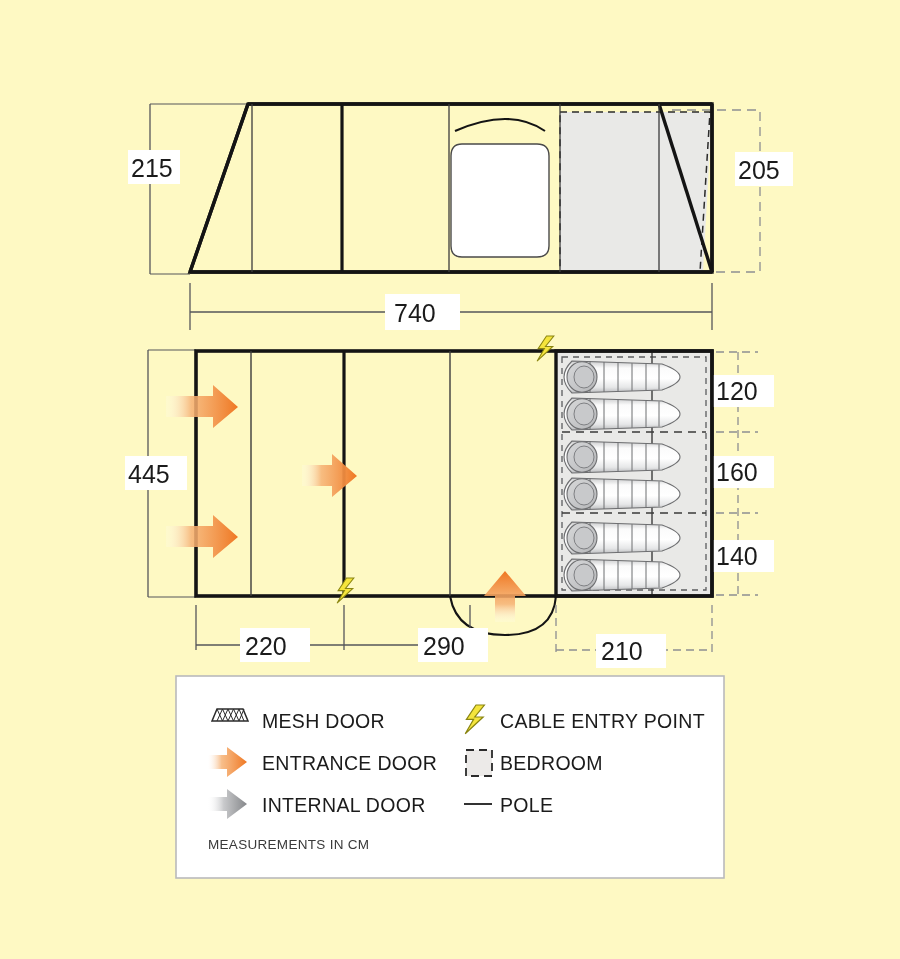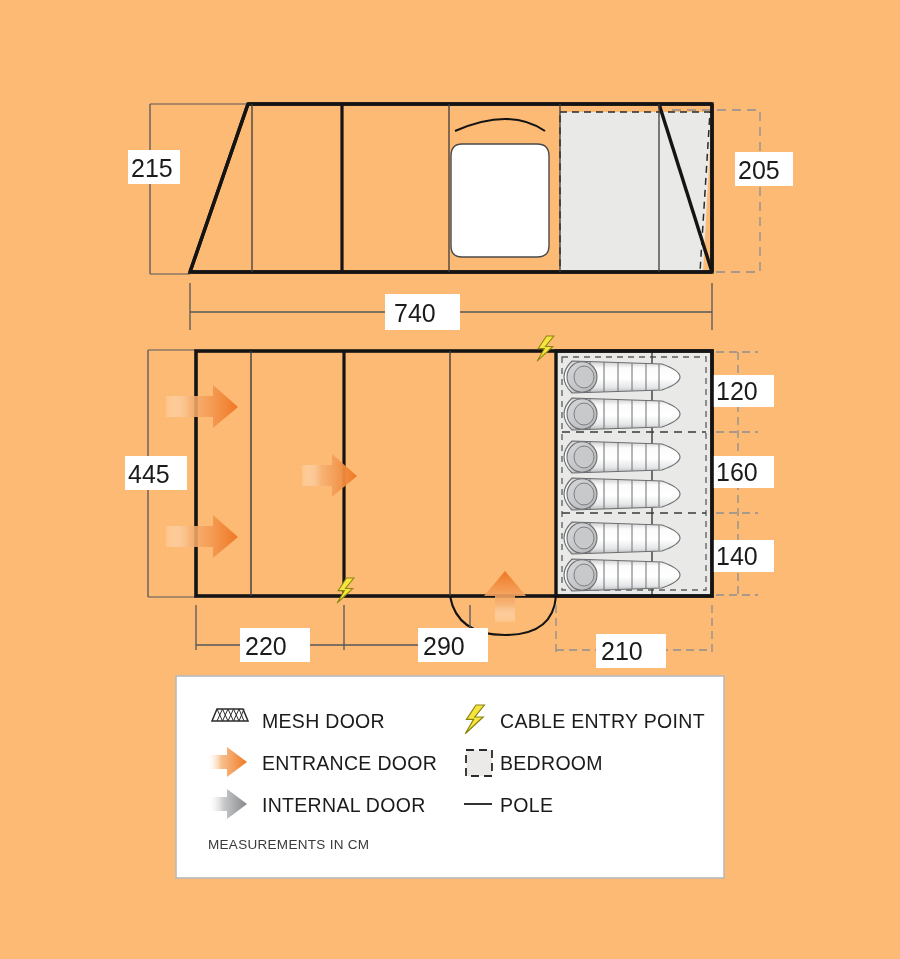--- a/index.html
+++ b/index.html
@@ -10,21 +10,21 @@
   body {
     width: 900px;
     height: 959px;
     font-family: "Liberation Sans", sans-serif;
     overflow: hidden;
   }
   #stage {
     position: relative;
     width: 900px;
     height: 959px;
-    background: #fdba74;
+    background: #fef9c3;
   }
   svg.diagram {
     display: block;
     width: 900px;
     height: 959px;
   }
   .dim-text {
     font-family: "Liberation Sans", sans-serif;
     font-size: 25px;
     fill: #1b1b1b;

